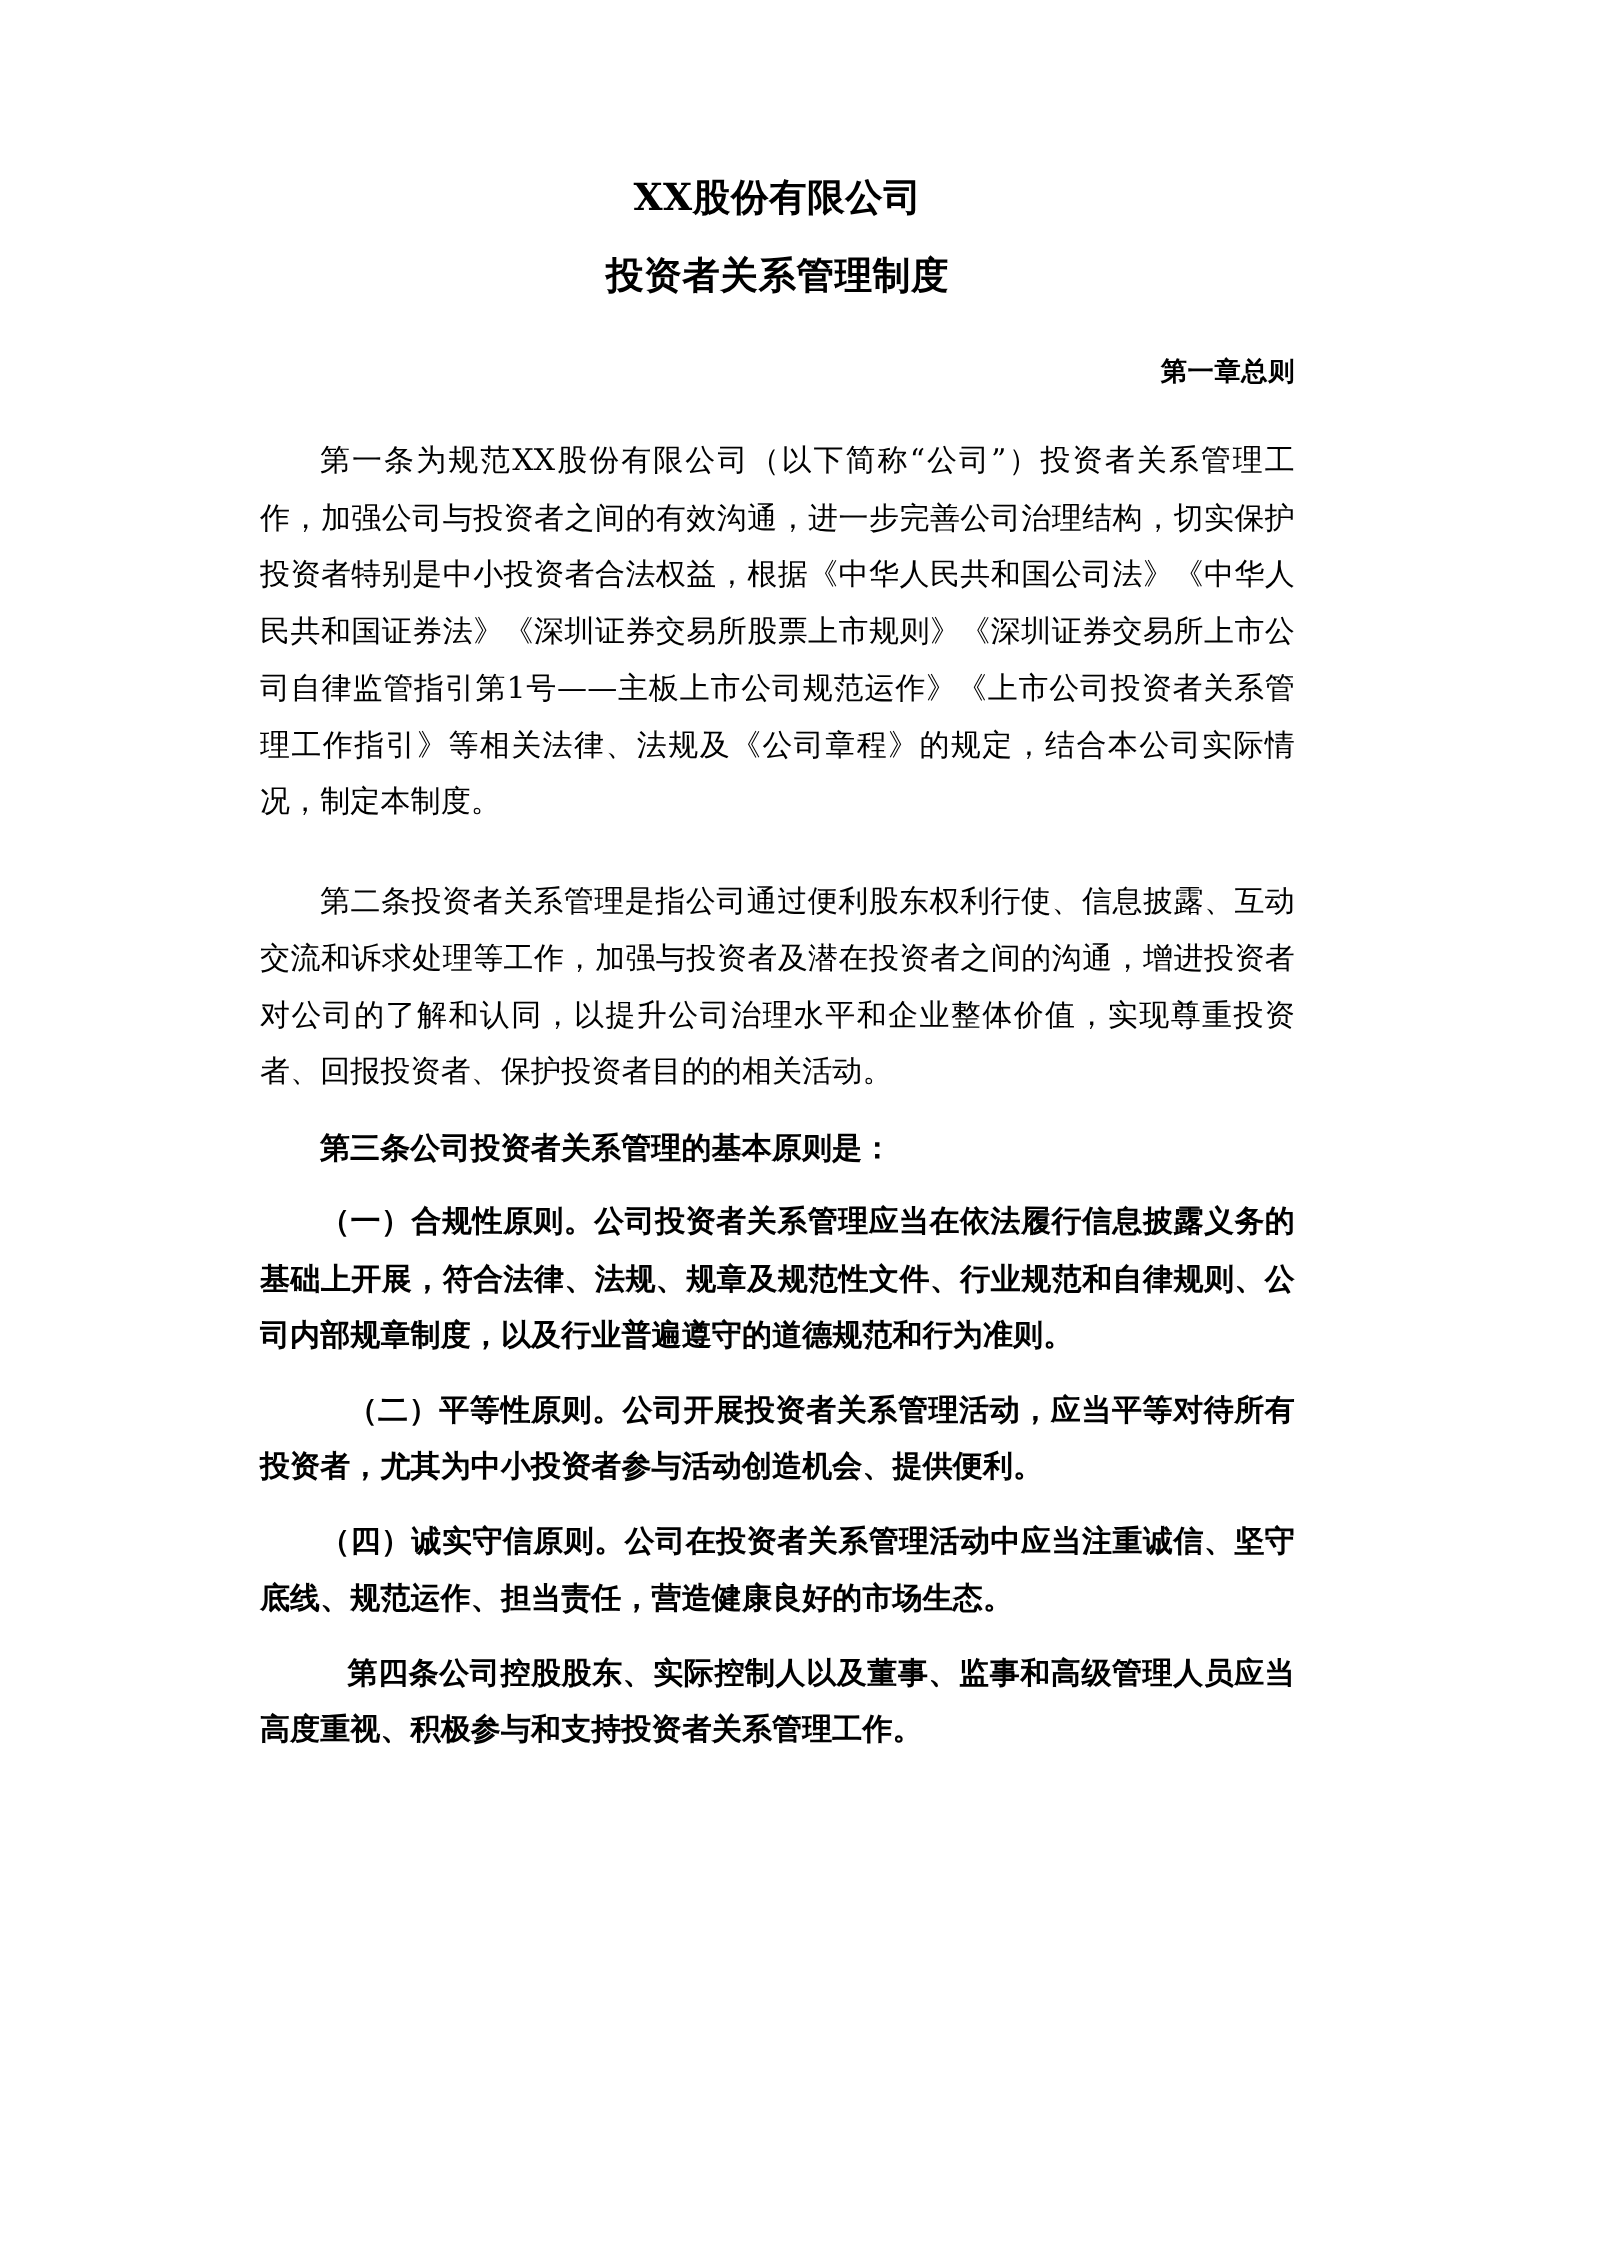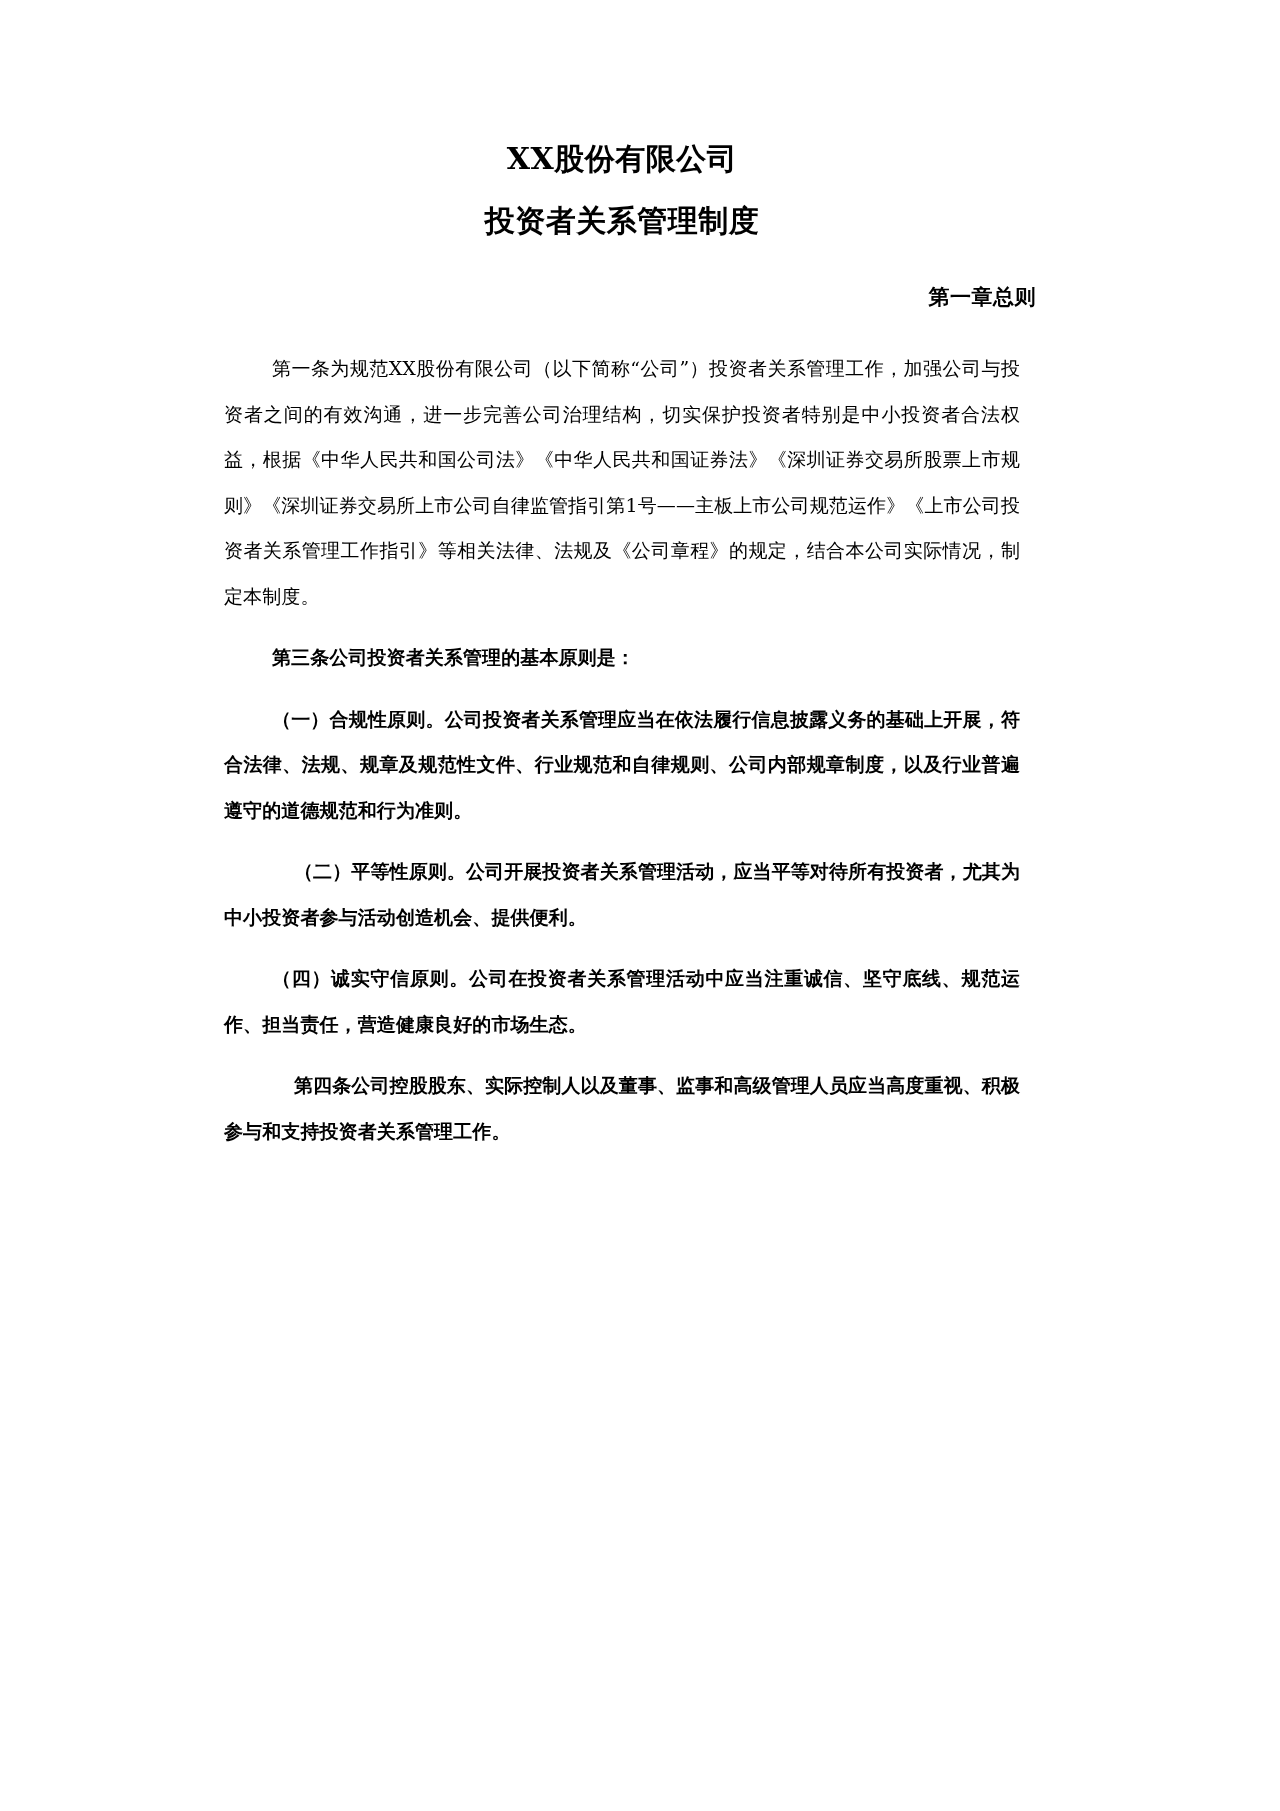--- a/index.html
+++ b/index.html
@@ -42,26 +42,26 @@
   .chapter-title {
     text-align: right;
     font-weight: bold;
     font-size: 21px;
     line-height: 30px;
     margin-top: 30px;
     letter-spacing: 0.5px;
   }
   
   .para {
-    font-size: 19px;
+    font-size: 24px;
     line-height: 45.5px;
     text-align: justify;
     text-justify: inter-ideograph;
     text-align-last: left;
-    margin: 16px;
+    margin: 0;
     letter-spacing: 0.1px;
   }
   .para.indent2 {
     text-indent: 48px;
   }
   .para.indent3 {
     text-indent: 70px;
   }
   .para.gap-lg { margin-top: 34px; }
   .para.gap-md { margin-top: 14px; font-weight: bold; }
@@ -73,20 +73,21 @@
   <div class="content">
 
     <div class="doc-title first">XX股份有限公司</div>
 
     <div class="doc-title">投资者关系管理制度</div>
 
     <div class="chapter-title">第一章总则</div>
 
     <p class="para indent2 gap-lg">第一条为规范XX股份有限公司（以下简称“公司”）投资者关系管理工作，加强公司与投资者之间的有效沟通，进一步完善公司治理结构，切实保护投资者特别是中小投资者合法权益，根据《中华人民共和国公司法》《中华人民共和国证券法》《深圳证券交易所股票上市规则》《深圳证券交易所上市公司自律监管指引第1号——主板上市公司规范运作》《上市公司投资者关系管理工作指引》等相关法律、法规及《公司章程》的规定，结合本公司实际情况，制定本制度。</p>
 
+    <p class="para indent2 gap-lg">第二条投资者关系管理是指公司通过便利股东权利行使、信息披露、互动交流和诉求处理等工作，加强与投资者及潜在投资者之间的沟通，增进投资者对公司的了解和认同，以提升公司治理水平和企业整体价值，实现尊重投资者、回报投资者、保护投资者目的的相关活动。</p>
 
     <p class="para indent2 gap-md">第三条公司投资者关系管理的基本原则是：</p>
 
     <p class="para indent2 gap-md">（一）合规性原则。公司投资者关系管理应当在依法履行信息披露义务的基础上开展，符合法律、法规、规章及规范性文件、行业规范和自律规则、公司内部规章制度，以及行业普遍遵守的道德规范和行为准则。</p>
 
     <p class="para indent3 gap-md">（二）平等性原则。公司开展投资者关系管理活动，应当平等对待所有投资者，尤其为中小投资者参与活动创造机会、提供便利。</p>
 
 
     <p class="para indent2 gap-md">（四）诚实守信原则。公司在投资者关系管理活动中应当注重诚信、坚守底线、规范运作、担当责任，营造健康良好的市场生态。</p>
 

